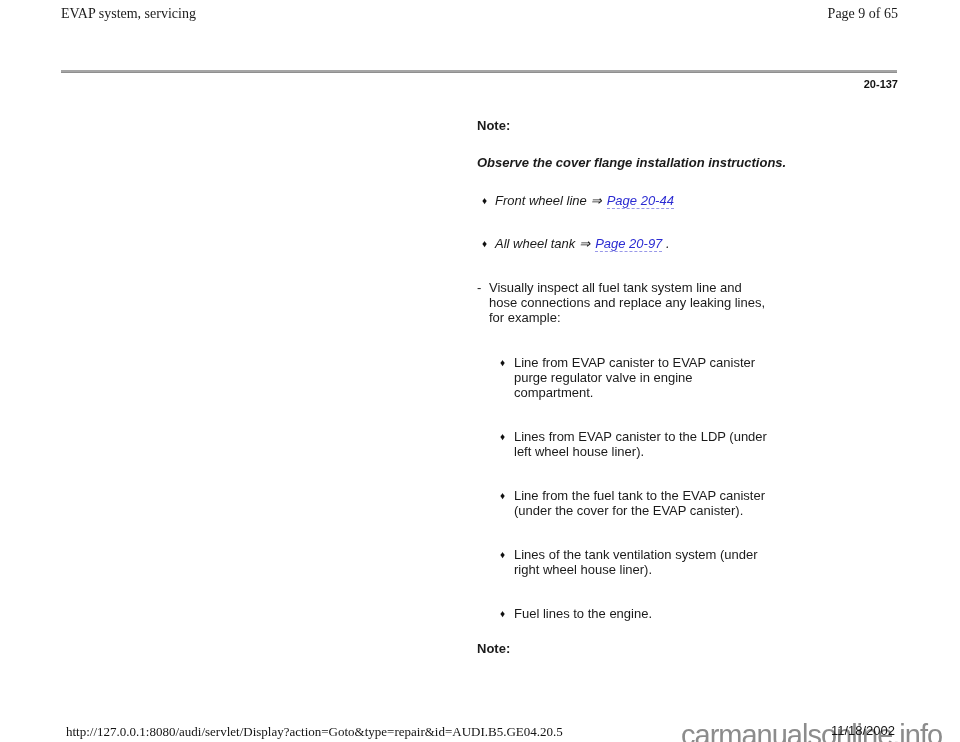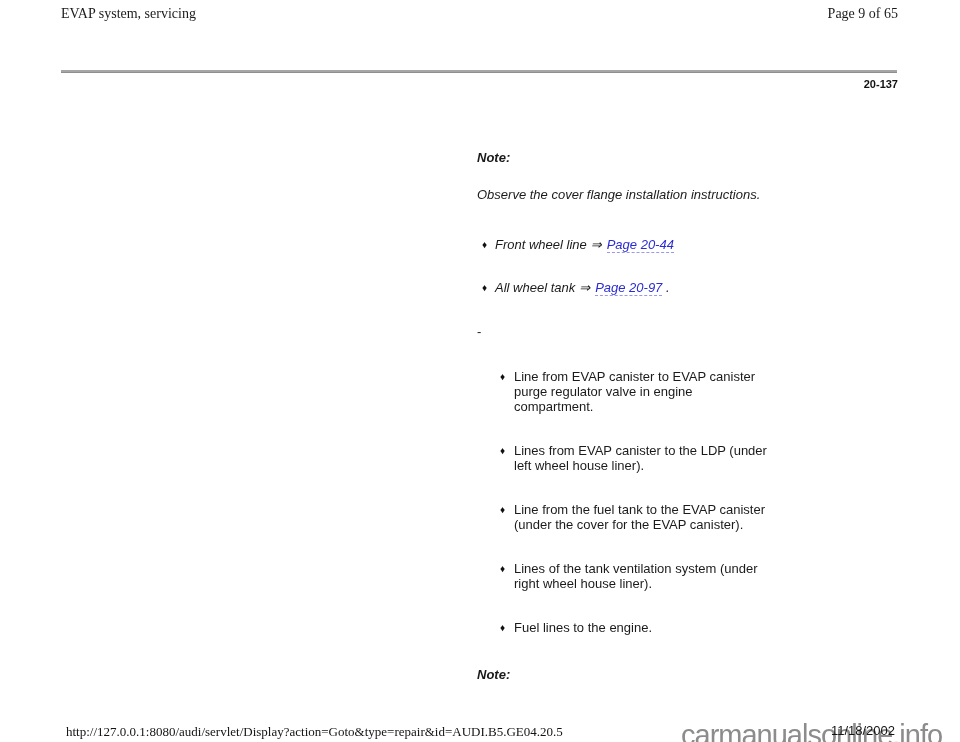--- a/index.html
+++ b/index.html
@@ -51,27 +51,26 @@
     position: absolute;
     left: 477px;
     top: 118px;
     width: 345px;
     font-size: 13px;
     line-height: 15px;
     color: #1b1b1b;
   }
   .note {
     font-weight: bold;
-    font-style: italic;
     margin-bottom: 22px;
-    margin-top: 32px;
   }
   .para-italic {
     font-style: italic;
-    margin-bottom: 35px;
+    margin-bottom: 23px;
+    font-weight: bold;
   }
   .drive-row {
     display: flex;
     align-items: flex-start;
     padding-left: 5px;
     font-style: italic;
     margin-bottom: 28px;
   }
   .drive-row.second { margin-bottom: 29px; }
   .dmark {
@@ -161,20 +160,23 @@
       <span><span>Front wheel line</span><span class="arrow">⇒</span><a class="plink">Page 20-44</a><span></span></span>
     </div>
 
     <div class="drive-row second">
       <span class="dmark">♦</span>
       <span><span>All wheel tank</span><span class="arrow">⇒</span><a class="plink">Page 20-97</a><span> .</span></span>
     </div>
 
     <div class="dash-row">
       <span class="dashmark">-</span>
+      <span class="multiline">Visually inspect all fuel tank system line and
+hose connections and replace any leaking lines,
+for example:</span>
     </div>
 
     <div class="nb">
       <span class="dmark">♦</span>
       <span class="multiline">Line from EVAP canister to EVAP canister
 purge regulator valve in engine
 compartment.</span>
     </div>
 
     <div class="nb">

